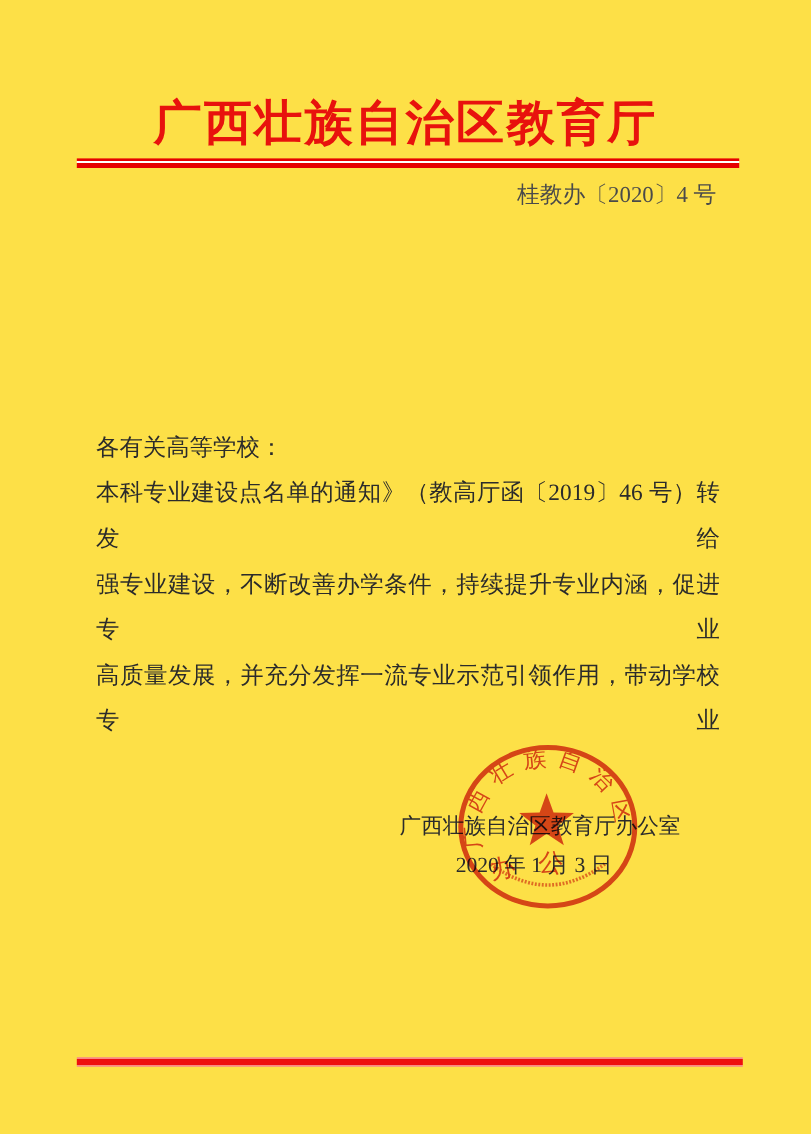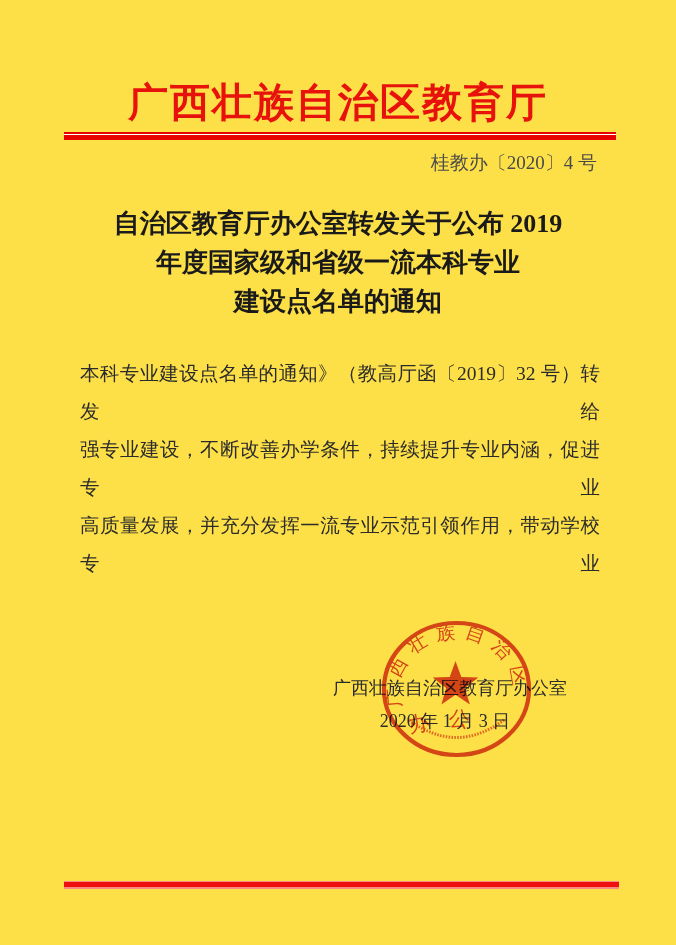--- a/index.html
+++ b/index.html
@@ -89,28 +89,24 @@
 <body>
 
 <div class="page">
 
   <div class="masthead">广西壮族自治区教育厅</div>
 
   <div class="rule-top"></div>
 
   <div class="doc-number">桂教办〔2020〕4 号</div>
 
-  <div class="doc-title">
-    <div class="t-line">自治区教育厅办公室转发关于公布 2019</div>
-    <div class="t-line">年度国家级和省级一流本科专业</div>
-    <div class="t-line">建设点名单的通知</div>
-  </div>
 
   <div class="body-text">
-    <div class="j">本科专业建设点名单的通知》（教高厅函〔2019〕32 号）转发给</div>
+    <div class="line">各有关高等学校：</div>
+    <div class="j">本科专业建设点名单的通知》（教高厅函〔2019〕46 号）转发给</div>
     <div class="j">强专业建设，不断改善办学条件，持续提升专业内涵，促进专业</div>
     <div class="j">高质量发展，并充分发挥一流专业示范引领作用，带动学校专业</div>
   </div>
 
   <div class="signature">广西壮族自治区教育厅办公室</div>
 
   <div class="date">2020 年 1 月 3 日</div>
 
   <svg class="seal" viewBox="0 0 155 142" xmlns="http://www.w3.org/2000/svg">
     <defs>

